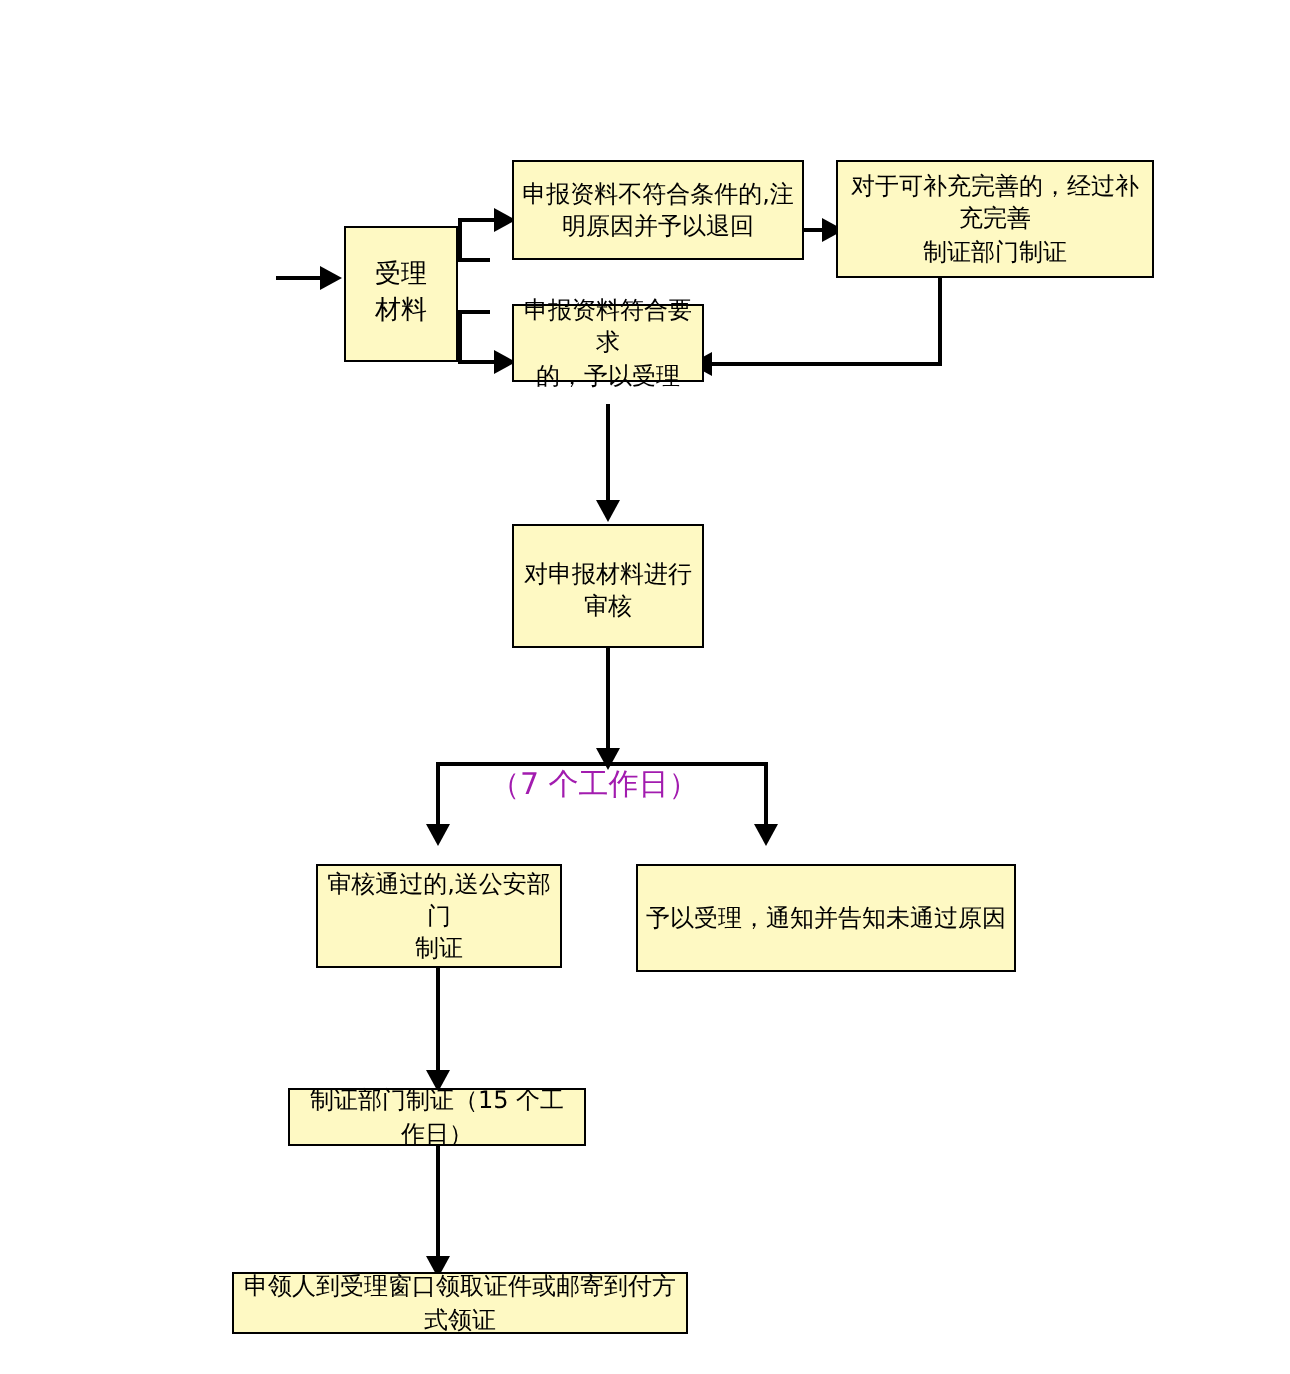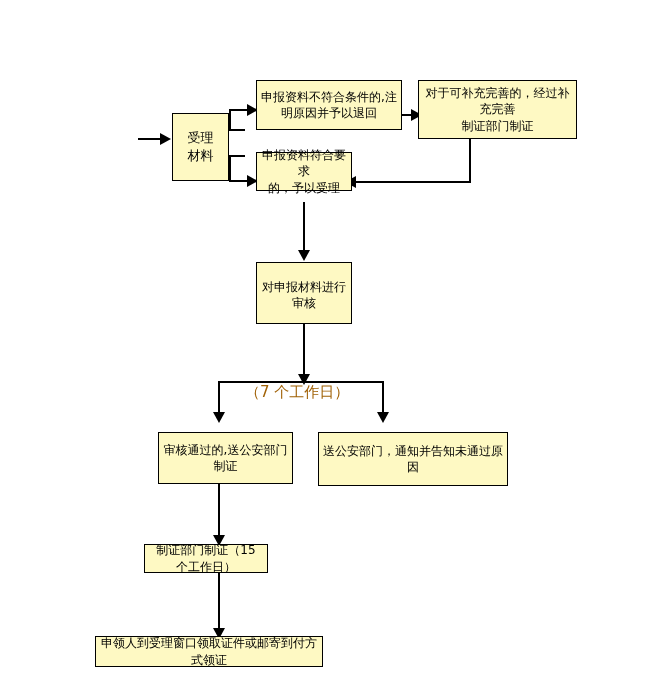--- a/index.html
+++ b/index.html
@@ -64,21 +64,21 @@
     border-right: 11px solid #000000;
   }
   .arrow-down {
     border-left: 6px solid transparent;
     border-right: 6px solid transparent;
     border-top: 11px solid #000000;
   }
 
   .label-free {
     position: absolute;
-    color: #a16207;
+    color: #a21caf;
     white-space: nowrap;
     font-family: "DejaVu Sans", "Liberation Sans", sans-serif;
   }
 </style>
 </head>
 <body>
 
 <div id="canvas">
 
 
@@ -136,36 +136,36 @@
   <div class="edge-h" style="left:218px; top:381px; width:166px;"></div>
   <div class="edge-v" style="left:218px; top:381px; height:37px;"></div>
   <div class="edge-v" style="left:382px; top:381px; height:37px;"></div>
   <div class="arrow arrow-down" style="left:213px; top:412px;"></div>
   <div class="arrow arrow-down" style="left:377px; top:412px;"></div>
 
   <div class="label-free f15" style="left:245px; top:383px;">
     <span>（7 个工作日）</span>
   </div>
 
-  <div class="node f12" style="left:158px; top:432px; width:135px; height:52px;">
+  <div class="node f12" style="left:158px; top:432px; width:123px; height:52px;">
     <span class="txt">审核通过的,送公安部门
 制证</span>
   </div>
 
   <div class="node f12" style="left:318px; top:432px; width:190px; height:54px;">
-    <span class="txt">送公安部门，通知并告知未通过原因</span>
+    <span class="txt">予以受理，通知并告知未通过原因</span>
   </div>
 
   <div class="edge-v" style="left:218px; top:484px; height:58px;"></div>
   <div class="arrow arrow-down" style="left:213px; top:535px;"></div>
 
-  <div class="node f12" style="left:144px; top:544px; width:124px; height:29px;">
+  <div class="node f12" style="left:144px; top:544px; width:149px; height:29px;">
     <span class="txt">制证部门制证（15 个工作日）</span>
   </div>
 
   <div class="edge-v" style="left:218px; top:573px; height:62px;"></div>
   <div class="arrow arrow-down" style="left:213px; top:628px;"></div>
 
-  <div class="node f12" style="left:95px; top:636px; width:228px; height:31px;">
+  <div class="node f12" style="left:116px; top:636px; width:228px; height:31px;">
     <span class="txt">申领人到受理窗口领取证件或邮寄到付方式领证</span>
   </div>
 
 </div>
 
 </body></html>

